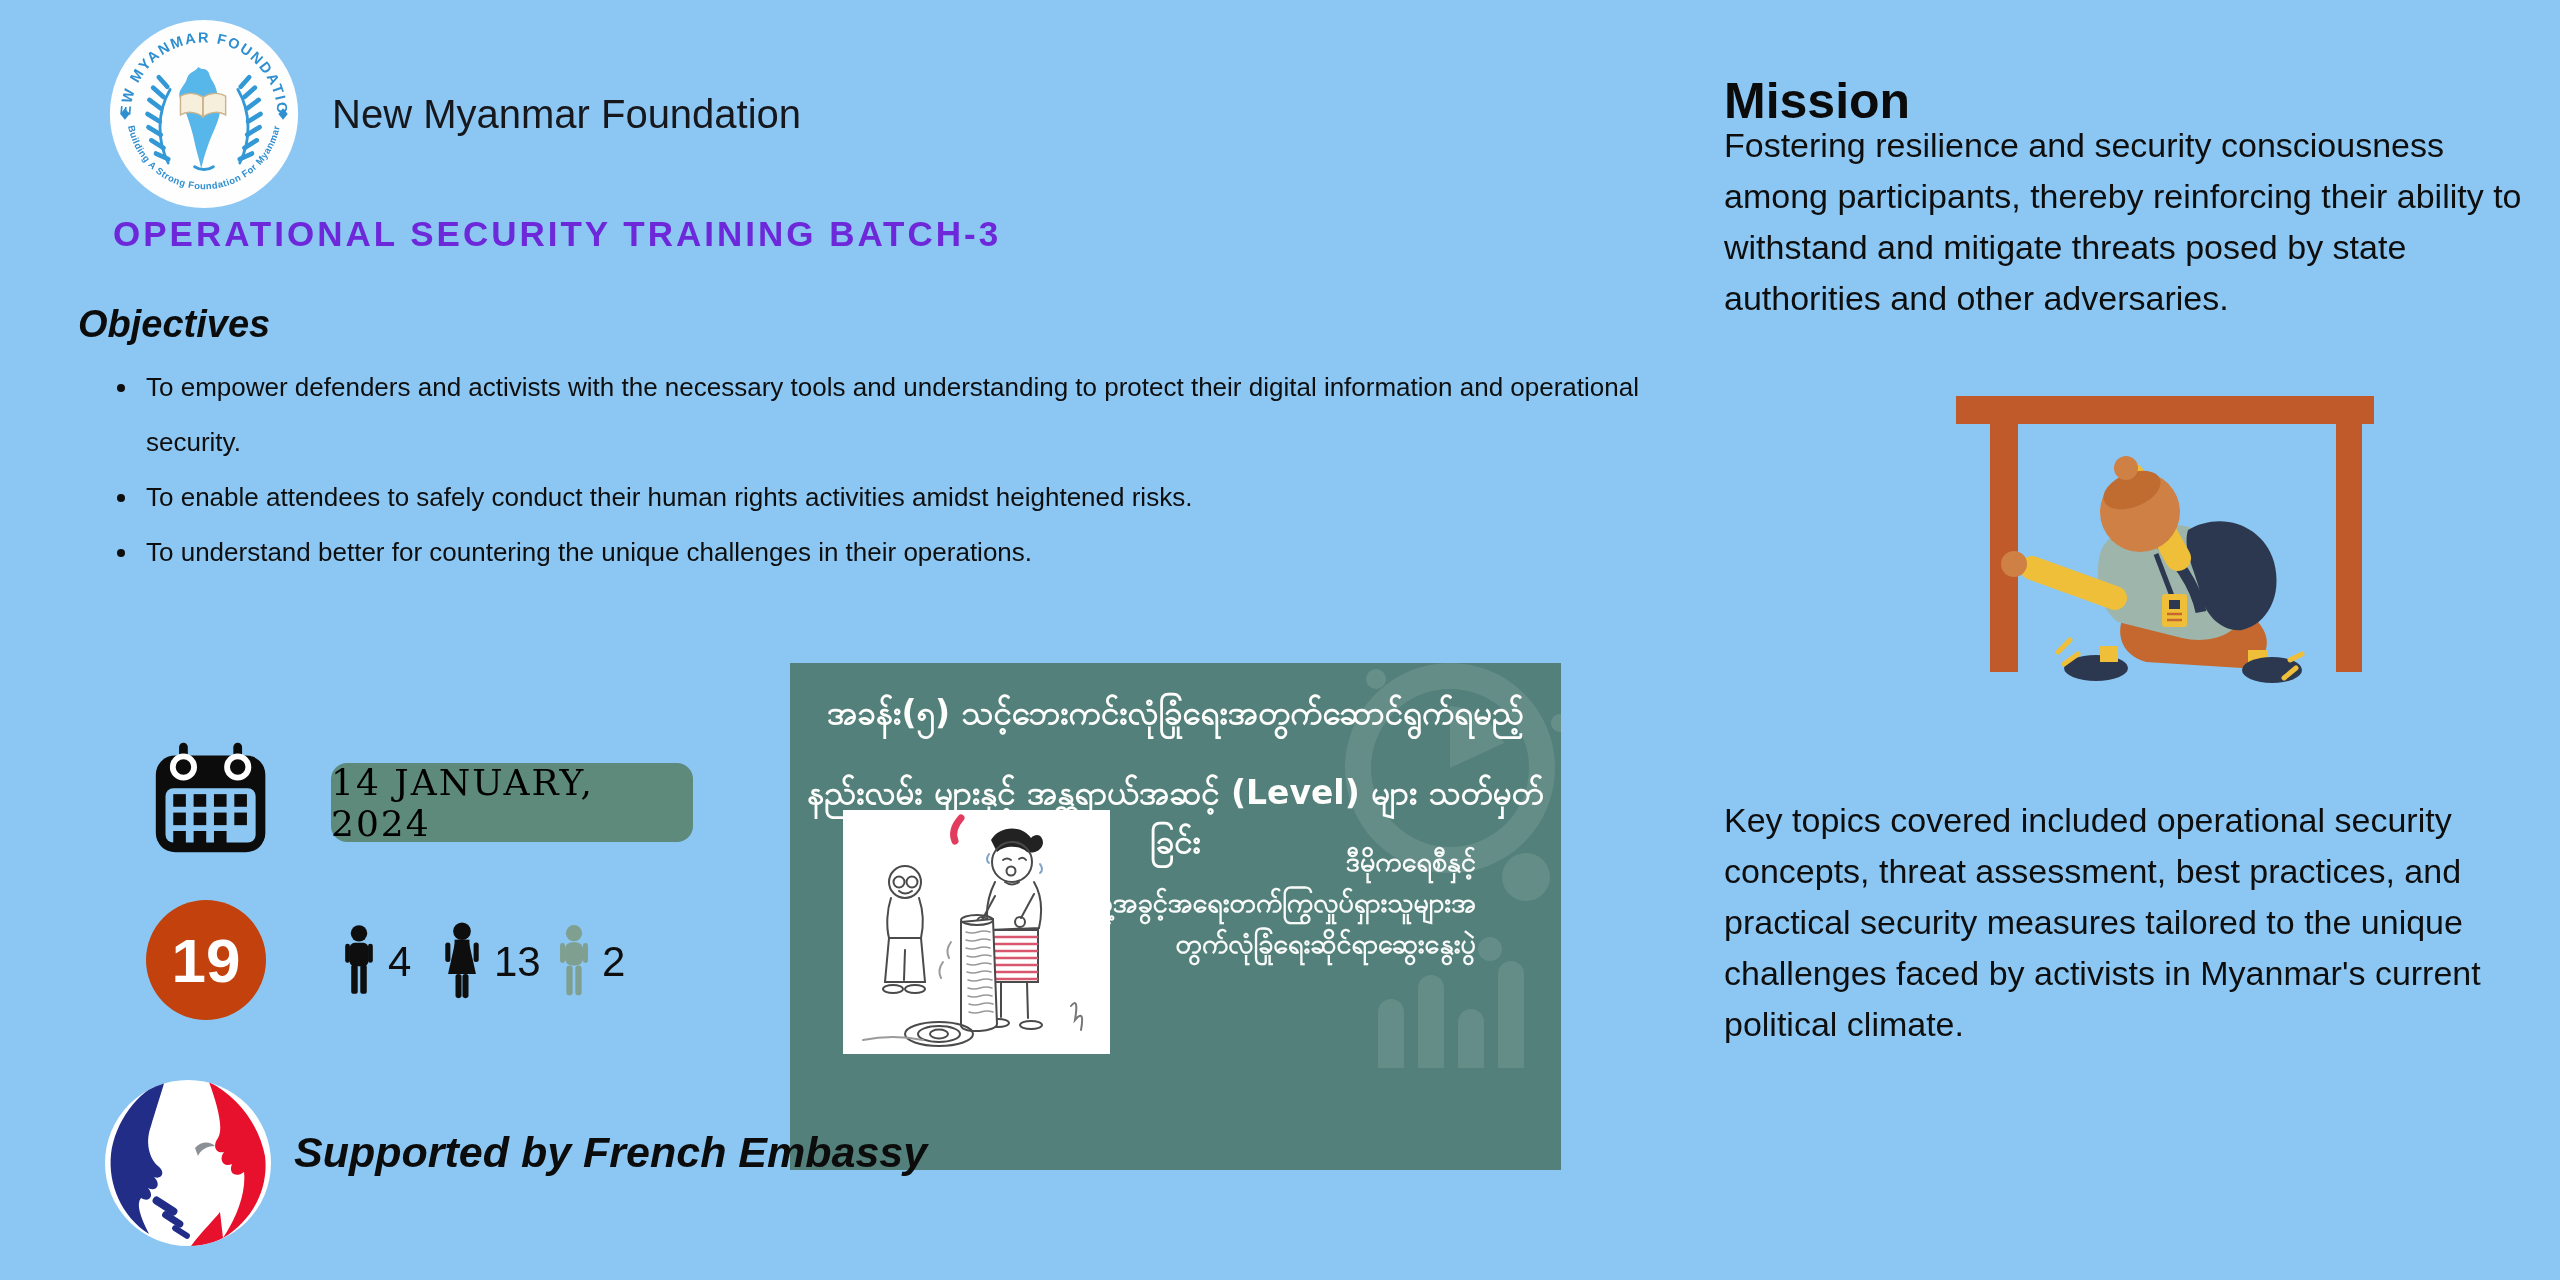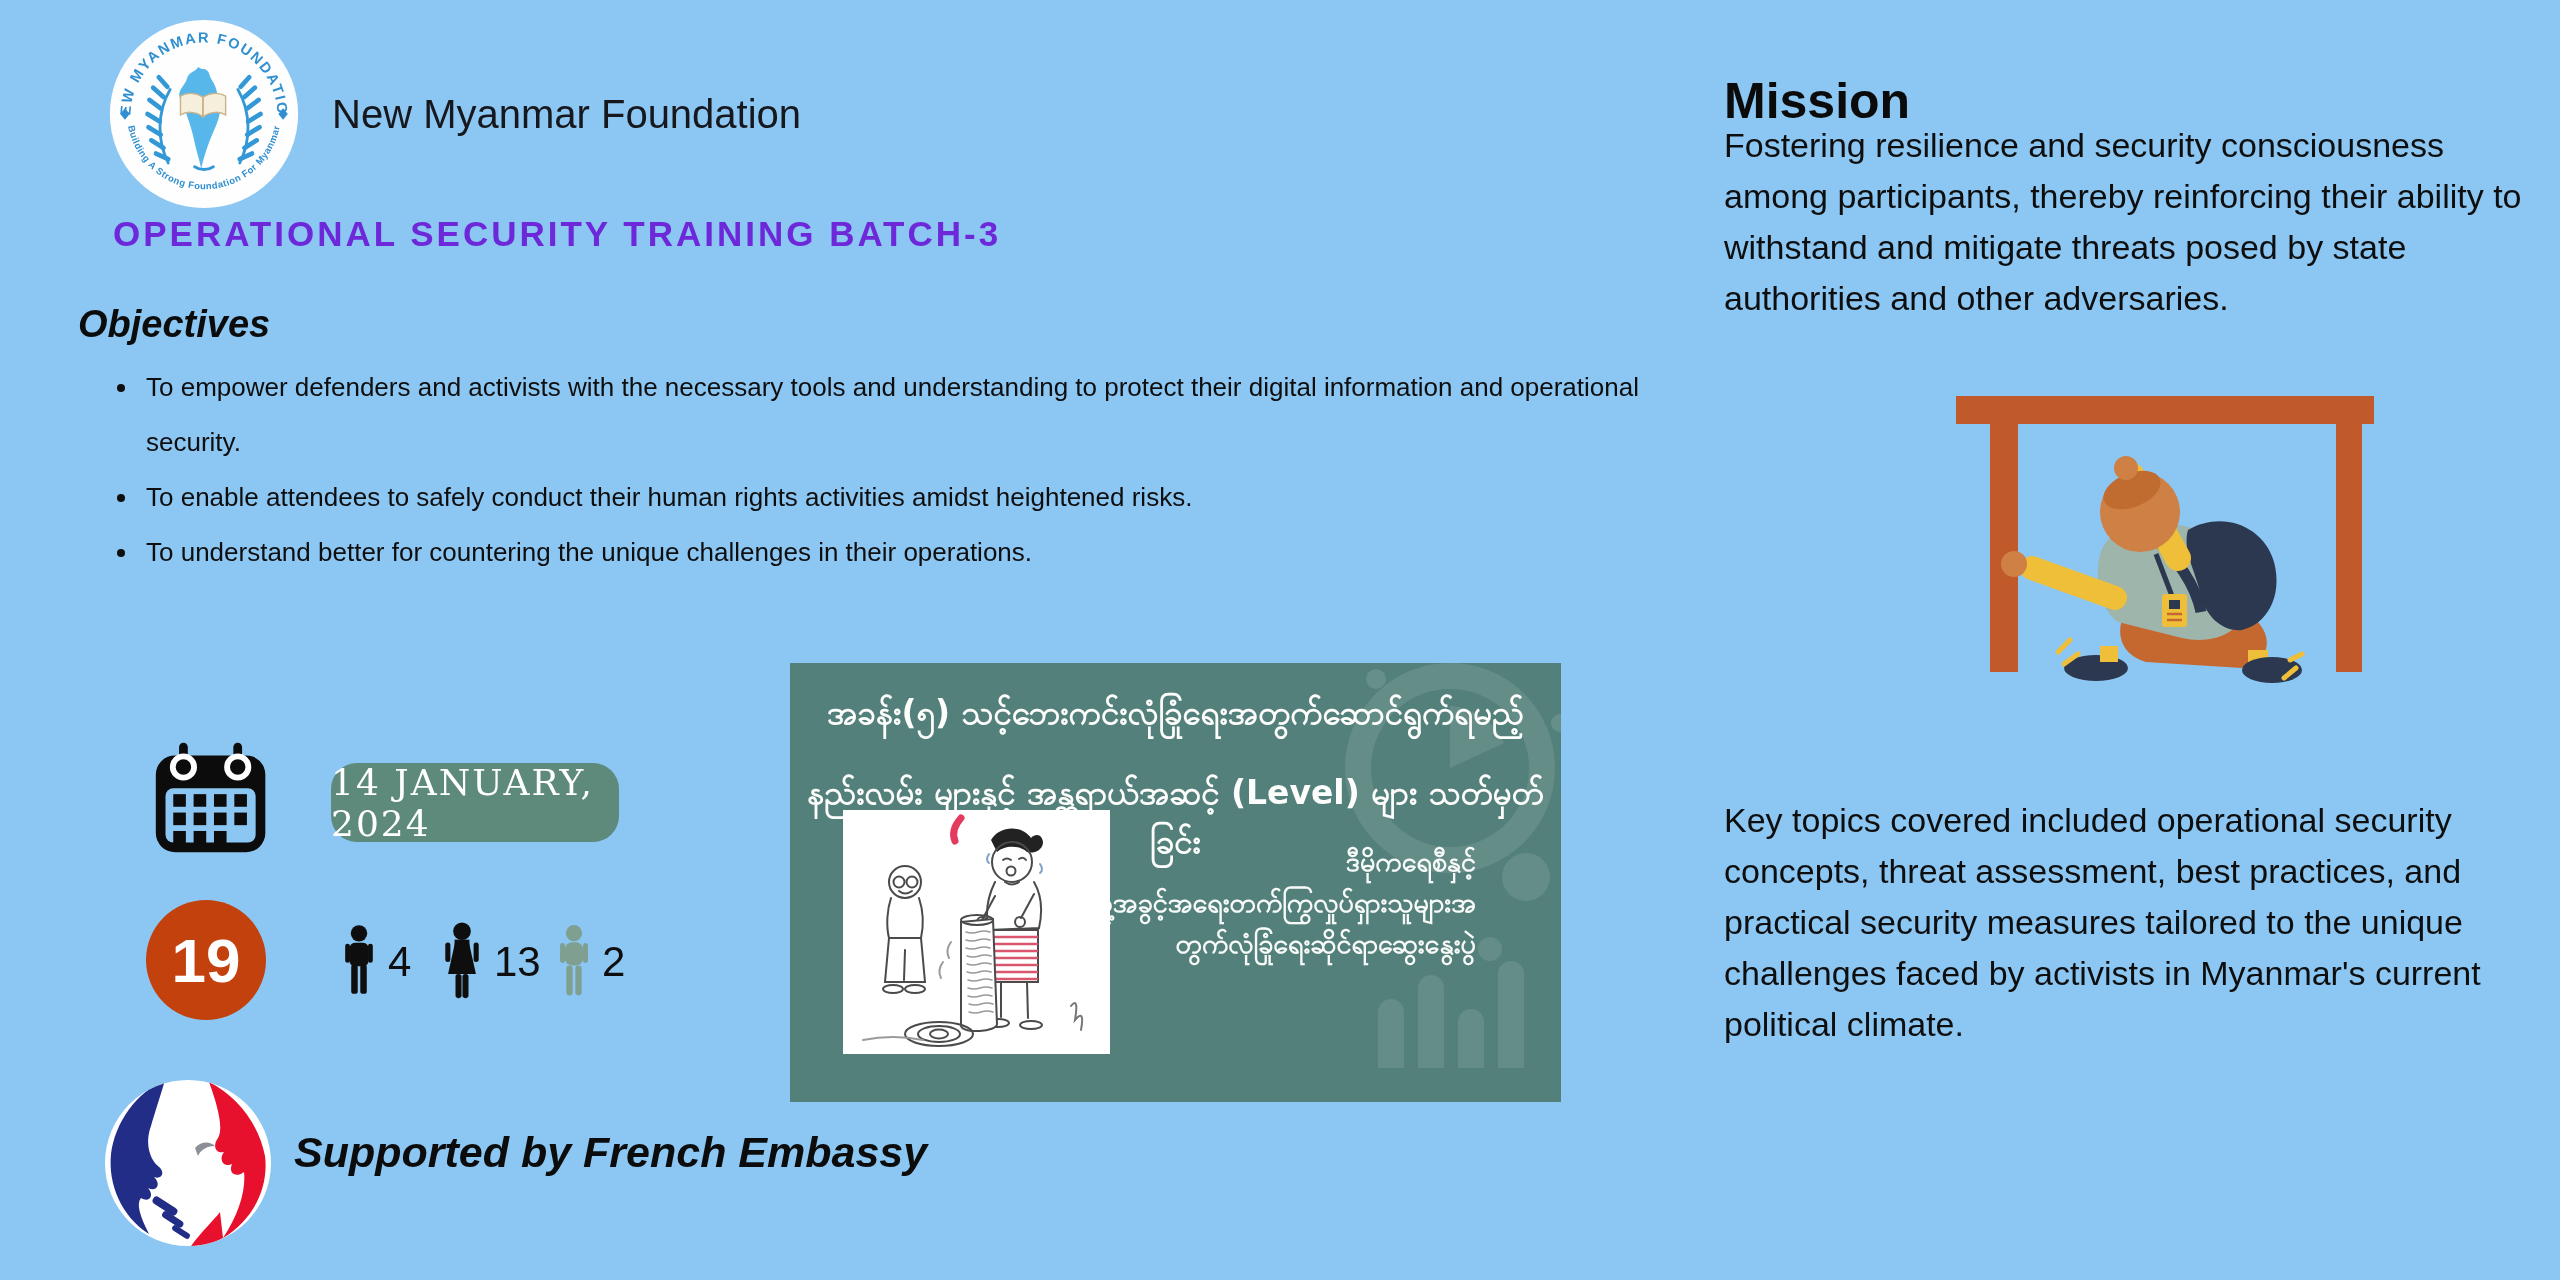--- a/index.html
+++ b/index.html
@@ -12,30 +12,30 @@
   .org-name{left:332px;top:92px;font-size:40px;color:#16181d;}
   .main-title{left:113px;top:214px;font-size:35px;font-weight:700;color:#6d28d9;letter-spacing:3px;}
 
   
   .obj-heading{left:78px;top:303px;font-size:38px;font-weight:bold;font-style:italic;color:#0c0c0c;}
   .obj-list{left:96px;top:360px;width:1545px;margin:0;padding-left:44px;
             font-size:26px;line-height:55px;color:#0e0e0e;}
   .obj-list li{margin:0;padding-left:6px;}
 
   
-  .date-pill{left:331px;top:763px;width:288px;height:79px;background:#5e8a7c;border-radius:26px;
+  .date-pill{left:331px;top:763px;width:362px;height:79px;background:#5e8a7c;border-radius:16px;
              display:flex;align-items:center;justify-content:center;
-             font-family:"DejaVu Serif",serif;font-size:36px;letter-spacing:2px;color:#ffffff;}
+             font-family:"DejaVu Serif",serif;font-size:36px;letter-spacing:2px;color:#000000;}
   .total-circle{left:146px;top:900px;width:120px;height:120px;border-radius:50%;background:#c2410c;
                 display:flex;align-items:center;justify-content:center;
                 font-size:62px;font-weight:800;color:#ffffff;}
   .count-num{font-size:42px;color:#0e0e0e;top:938px;}
 
   
-  .poster{left:790px;top:663px;width:771px;height:439px;background:#53807a;overflow:hidden;text-decoration:underline;}
+  .poster{left:790px;top:663px;width:771px;height:507px;background:#53807a;overflow:hidden;text-decoration:underline;}
   .poster-line{position:absolute;left:0;width:100%;text-align:center;color:#fdfdfc;
                font-weight:bold;font-size:33px;font-family:"DejaVu Sans","Liberation Sans",sans-serif;}
   .poster-line1{top:28px;}
   .poster-line2{top:108px;}
   .poster-caption{position:absolute;right:85px;top:178px;width:480px;text-align:right;color:#f7faf8;
                   font-weight:bold;font-size:27px;line-height:41px;
                   font-family:"DejaVu Sans","Liberation Sans",sans-serif;}
   .cartoon-box{position:absolute;left:53px;top:147px;width:267px;height:244px;background:#ffffff;}
 
   

